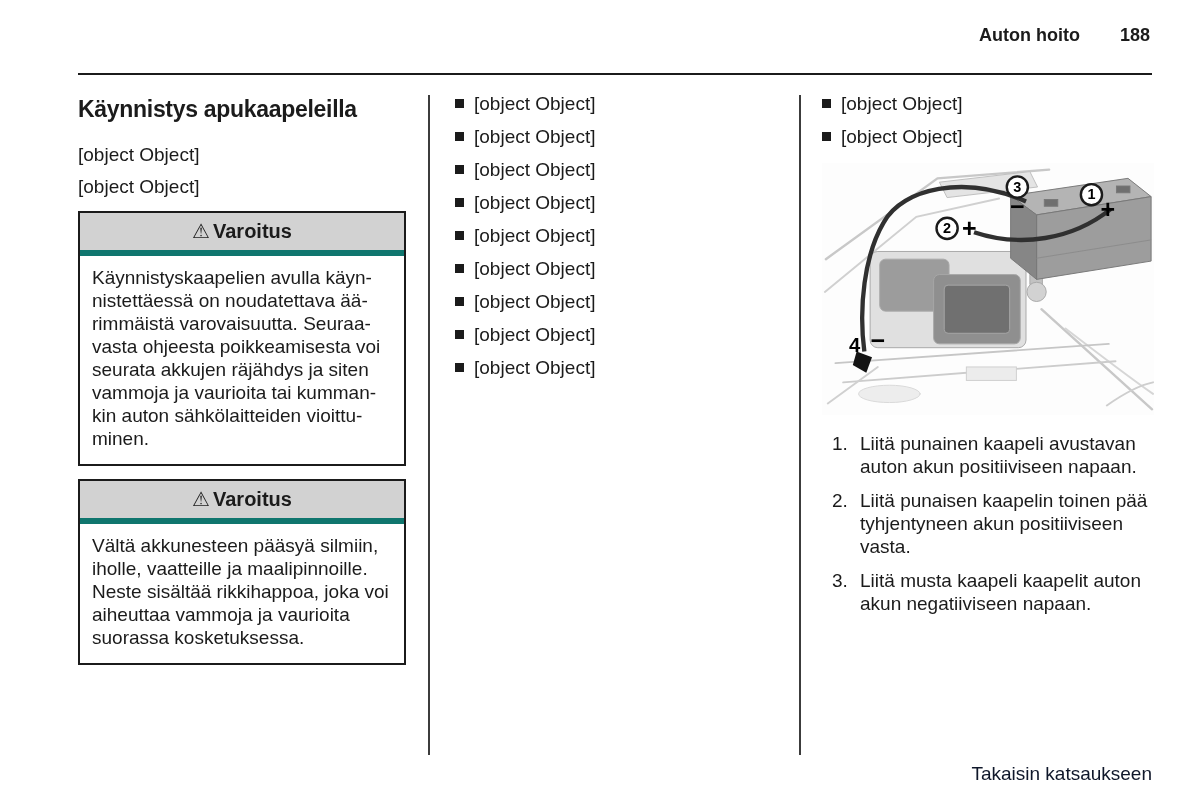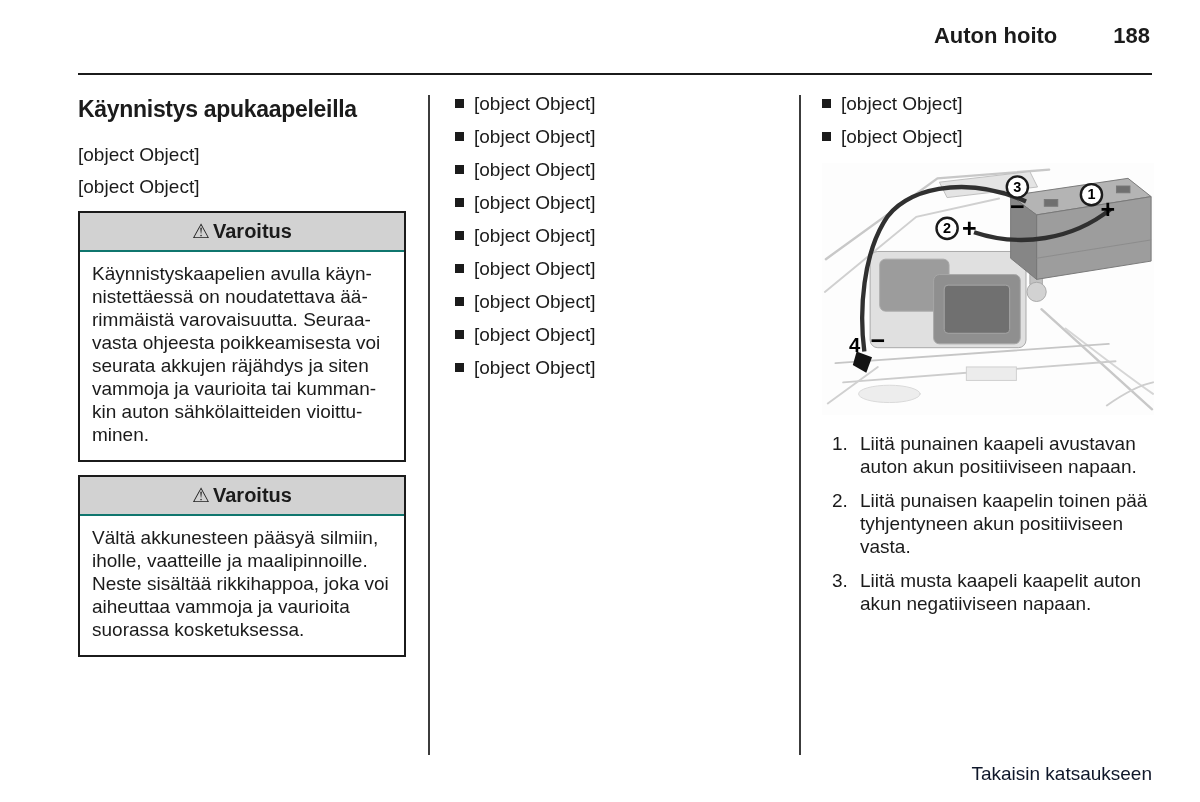--- a/index.html
+++ b/index.html
@@ -1,34 +1,34 @@
 <!DOCTYPE html>
 <html><head>
 <meta charset="utf-8">
 <style>
   html,body{margin:0;padding:0;}
   body{
     width:1200px;height:802px;position:relative;background:#ffffff;
     color:#1b1b1b;font-family:"Liberation Sans",sans-serif;
     font-size:19px;line-height:23px;overflow:hidden;
   }
-  .page-header{position:absolute;top:24px;right:50px;display:flex;gap:56px;
-    font-weight:bold;font-size:22px;}
+  .page-header{position:absolute;top:24px;right:50px;display:flex;gap:40px;
+    font-weight:bold;font-size:18px;}
   .rule{position:absolute;left:78px;top:73px;width:1074px;height:2px;background:#1b1b1b;}
   .col{position:absolute;top:92px;}
   #col1{left:78px;width:328px;}
   #col2{left:455px;width:323px;}
   #col3{left:822px;width:332px;}
   .vsep{position:absolute;top:95px;width:2px;height:660px;background:#3c3c3c;}
   #sep1{left:428px;}
   #sep2{left:799px;}
   h1.title{font-size:23px;line-height:35px;margin:0 0 16px;font-weight:bold;letter-spacing:-0.3px;}
   .para{margin:0 0 9px;}
   .warnbox{border:2px solid #1b1b1b;margin-top:13px;}
-  .warnhead{background:#d2d2d2;border-bottom:2px solid #0f766e;text-align:center;
+  .warnhead{background:#d2d2d2;border-bottom:6px solid #0f766e;text-align:center;
     font-weight:bold;font-size:20px;padding:7px 10px;}
   .warnhead .wicon{margin-right:3px;font-weight:normal;}
   .warnbody{padding:10px 13px 14px 12px;}
   ul.bullets{list-style:none;margin:0;padding:0;}
   ul.bullets li{position:relative;padding-left:19px;margin:0 0 10px;}
   .sq{position:absolute;left:0;top:7px;width:9px;height:9px;background:#1b1b1b;}
   figure.jumpfig{margin:8px 0 12px;width:332px;height:262px;}
   figure.jumpfig svg{width:100%;height:100%;display:block;}
   .intro{margin:0 0 10px;}
   ol.steps{list-style:none;margin:0;padding:0 0 0 10px;}

